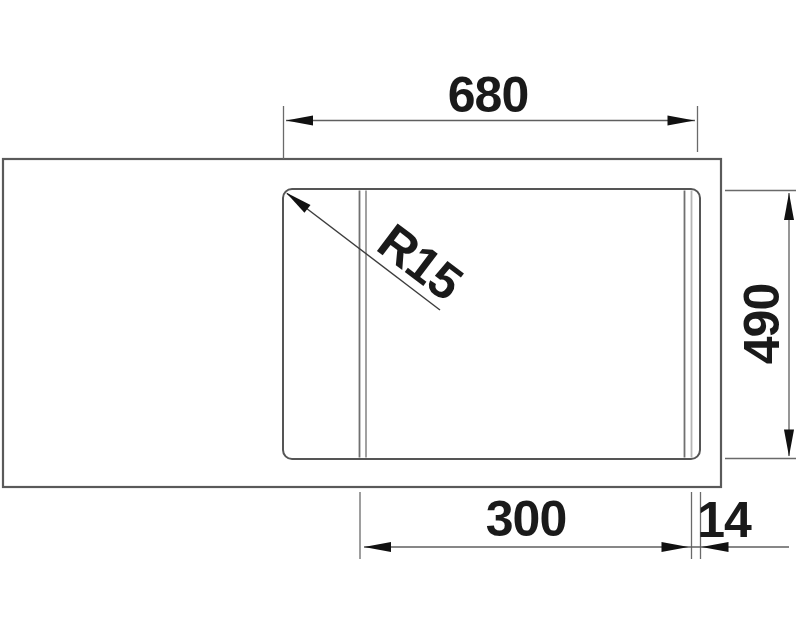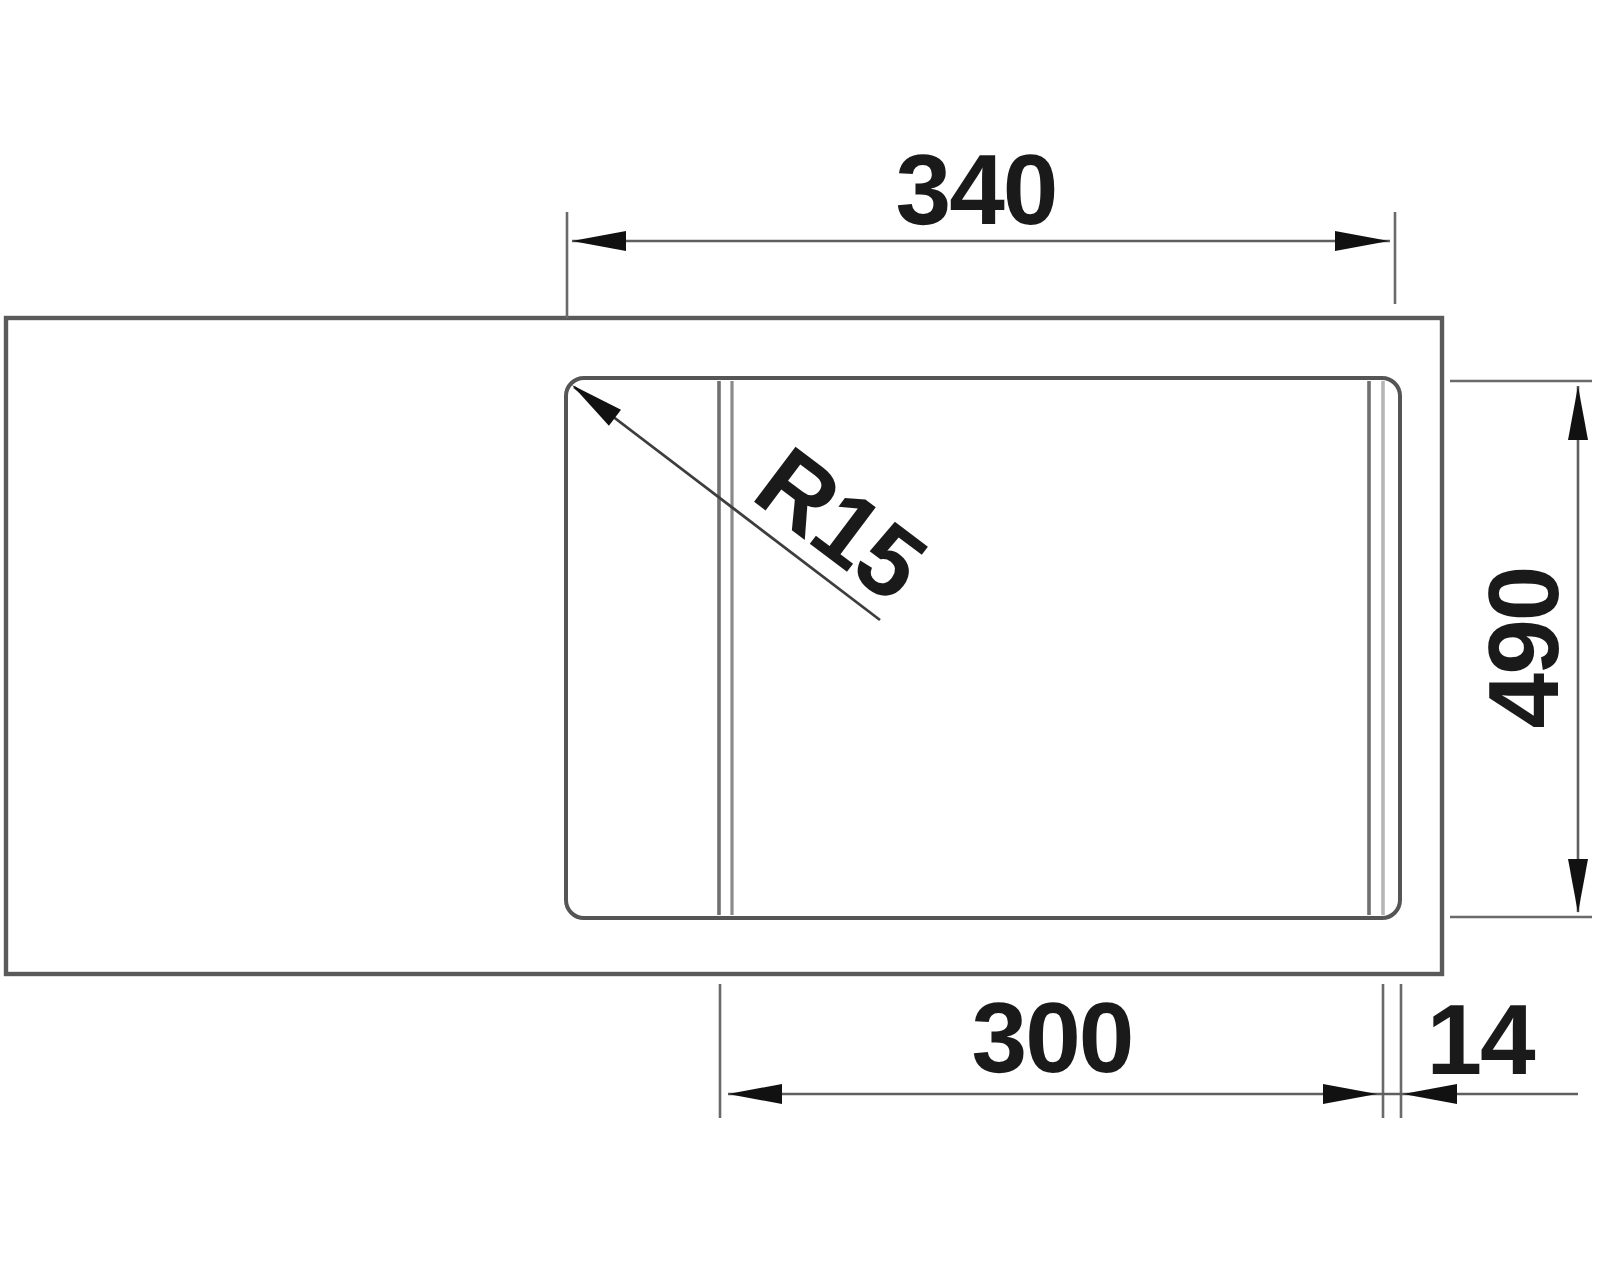--- a/index.html
+++ b/index.html
@@ -72,23 +72,23 @@
     <line x1="700.5" y1="492" x2="700.5" y2="559" stroke="#6a6a6a" stroke-width="1.3"></line>
     <line x1="364" y1="547" x2="789" y2="547" stroke="#5f5f5f" stroke-width="1.3"></line>
     <path d="M0 0 L27 -5 L27 5 Z" transform="translate(364,547)" fill="#111111"></path>
     <path d="M0 0 L27 -5 L27 5 Z" transform="translate(688.5,547) rotate(180)" fill="#111111"></path>
     <path d="M0 0 L27 -5 L27 5 Z" transform="translate(701.5,547)" fill="#111111"></path>
 
     <line x1="287" y1="193.5" x2="440" y2="310" stroke="#3d3d3d" stroke-width="1.4"></line>
     <path d="M0 0 L27 -5 L27 5 Z" transform="translate(286,192.5) rotate(37.3)" fill="#111111"></path>
   </svg>
 
-  <div class="dim-label" style="left:488px; top:95px;">340</div>
+  <div class="dim-label" style="left:488px; top:95px;">680</div>
 
   <div class="dim-label rot-ccw" style="left:762px; top:324px;">490</div>
 
   <div class="dim-label" style="left:526px; top:519px;">300</div>
 
-  <div class="dim-label" style="left:740px; top:520px;">14</div>
+  <div class="dim-label" style="left:724px; top:520px;">14</div>
 
   <div class="dim-label rot-leader" style="left:420px; top:262px;">R15</div>
 
 </div>
 
 </body></html>

